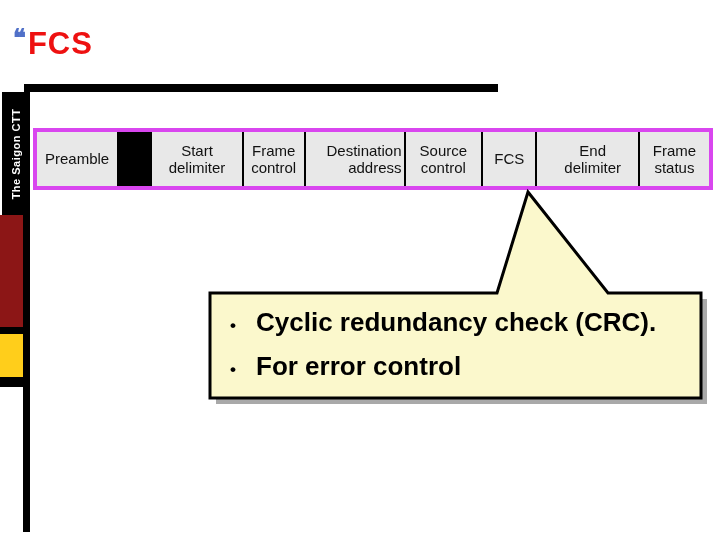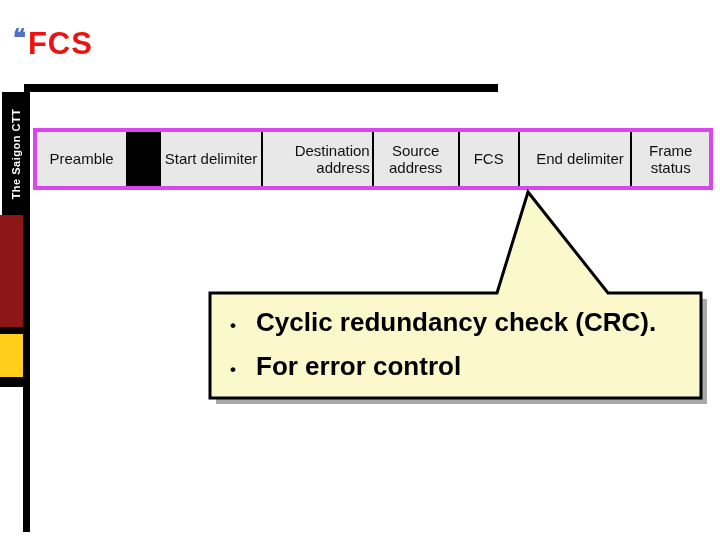--- a/index.html
+++ b/index.html
@@ -84,22 +84,23 @@
   <div class="side-line"></div>
   <div class="block-stack">
     <div class="block-red"></div>
     <div class="block-gap"></div>
     <div class="block-gold"></div>
   </div>
 
   <div class="frame-table">
     <div class="frame-cell w-preamble">Preamble</div>
     <div class="frame-cell w-startdel">Start delimiter</div>
+    <div class="frame-cell w-framectl">Frame control</div>
     <div class="frame-cell w-destaddr">Destination address</div>
-    <div class="frame-cell w-srcaddr">Source address</div>
+    <div class="frame-cell w-srcaddr">Source control</div>
     <div class="frame-cell w-fcs">FCS</div>
     <div class="frame-cell w-enddel">End delimiter</div>
     <div class="frame-cell w-status">Frame status</div>
   </div>
 
   <svg class="callout-svg" width="525" height="230" viewBox="0 0 525 230">
     <path d="M21,114 H308 L339,13 L419,114 H512 V219 H21 Z" fill="#a9a9a9" stroke="none"></path>
     <path d="M15,108 H302 L333,7 L413,108 H506 V213 H15 Z" fill="#fbf8cc" stroke="#000" stroke-width="3" stroke-linejoin="miter"></path>
   </svg>
   <div class="callout-text">

